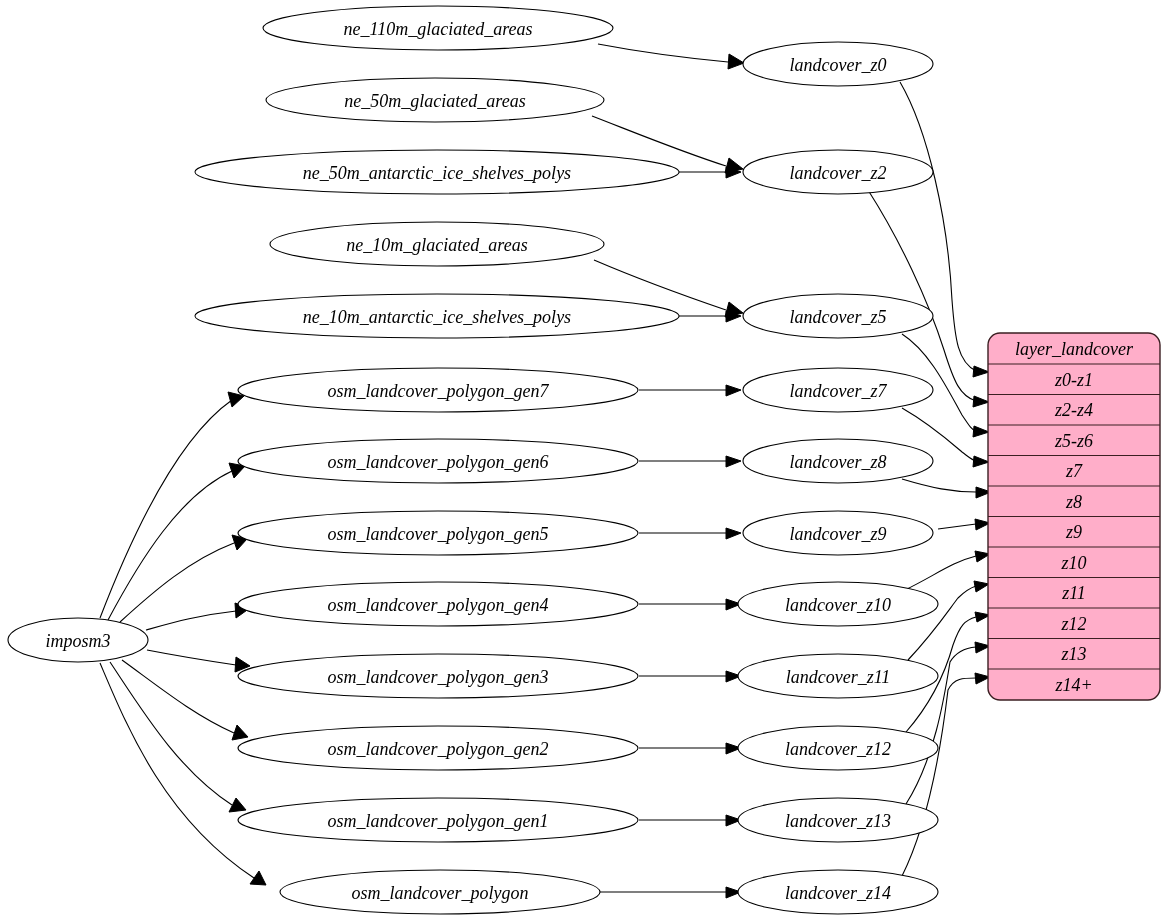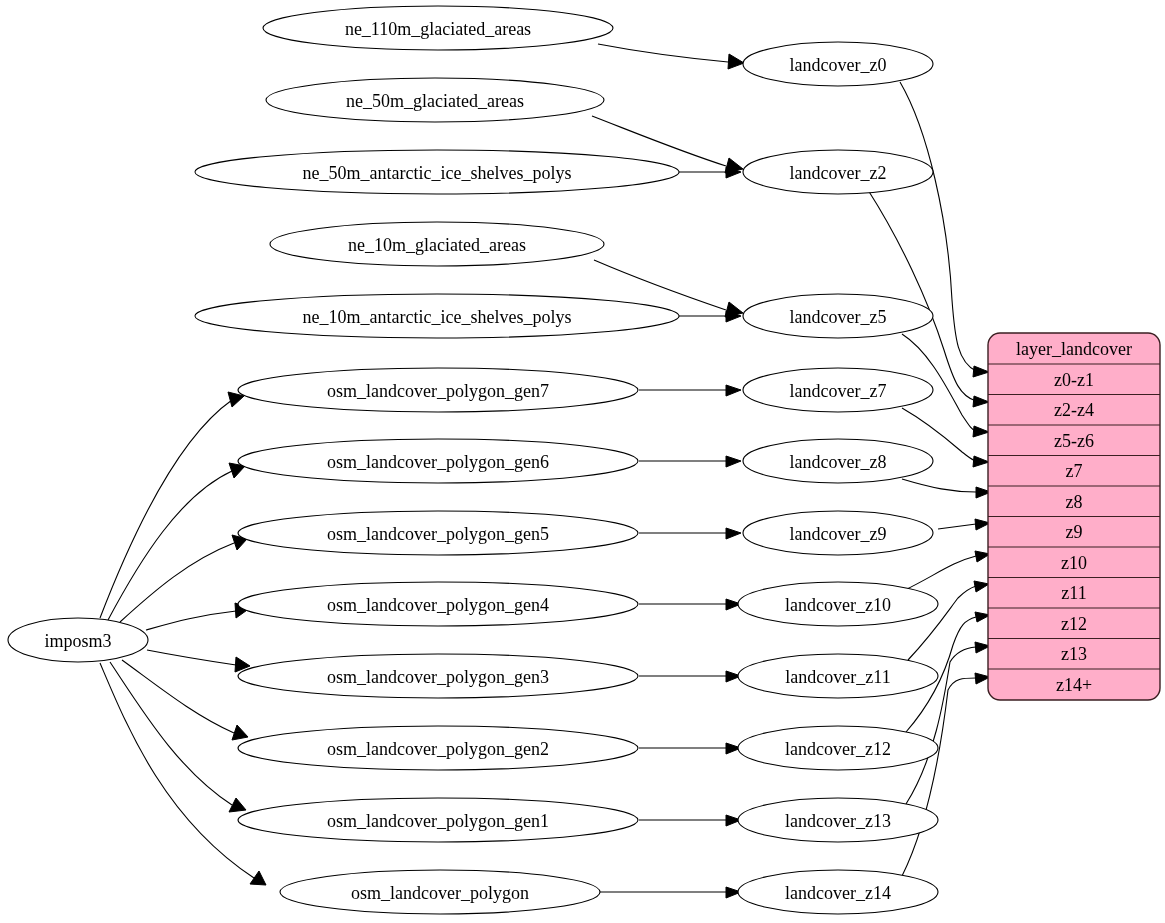--- a/index.html
+++ b/index.html
@@ -1,18 +1,18 @@
 <!DOCTYPE html>
 <html><head>
 <meta charset="utf-8">
 <style>
   html,body{margin:0;padding:0;background:#ffffff;}
   body{width:1165px;height:923px;overflow:hidden;
        font-family:"Liberation Serif","DejaVu Serif",serif;}
-  #canvas{position:relative;width:1165px;height:923px;}
+  #canvas{position:relative;width:1165px;height:923px;font-style:italic;}
   svg{display:block;}
   .node-ell{fill:#ffffff;stroke:#000000;stroke-width:1.1;}
   .node-txt{font-family:"Liberation Serif","DejaVu Serif",serif;font-size:18px;
             fill:#000000;text-anchor:middle;dominant-baseline:central;}
   .edge{fill:none;stroke:#000000;stroke-width:1.1;}
   .arrow{fill:#000000;stroke:#000000;stroke-width:1;}
   .tbl-cell{stroke:#3b1f22;stroke-width:1.1;}
   .tbl-txt{font-family:"Liberation Serif","DejaVu Serif",serif;font-size:18px;
            fill:#000000;text-anchor:middle;dominant-baseline:central;}
 </style>

